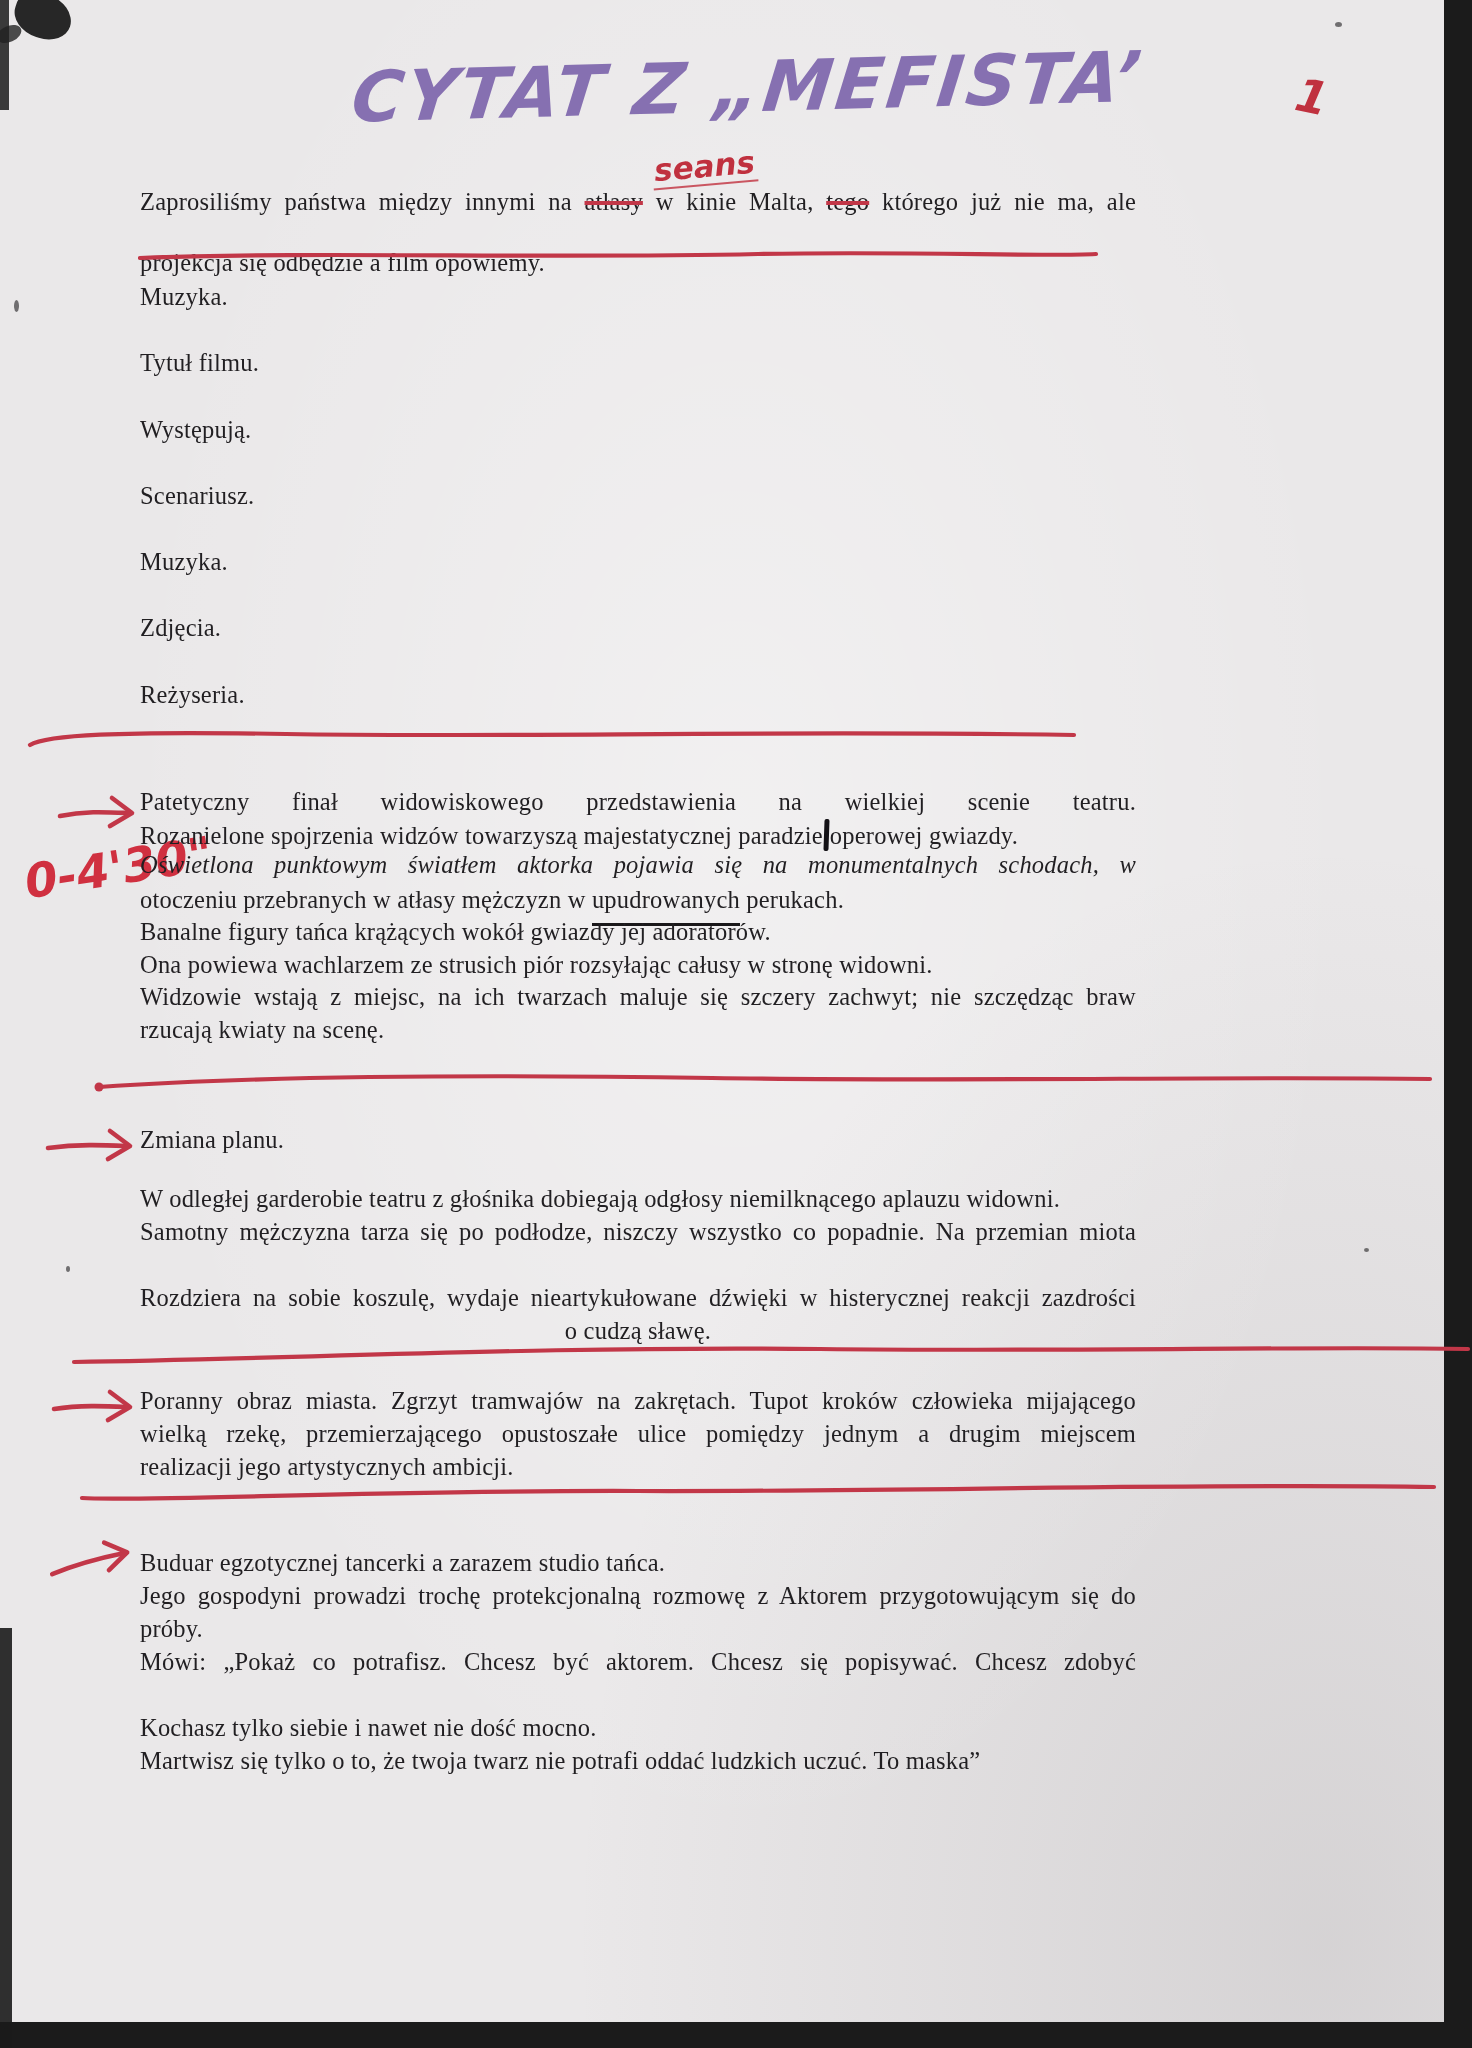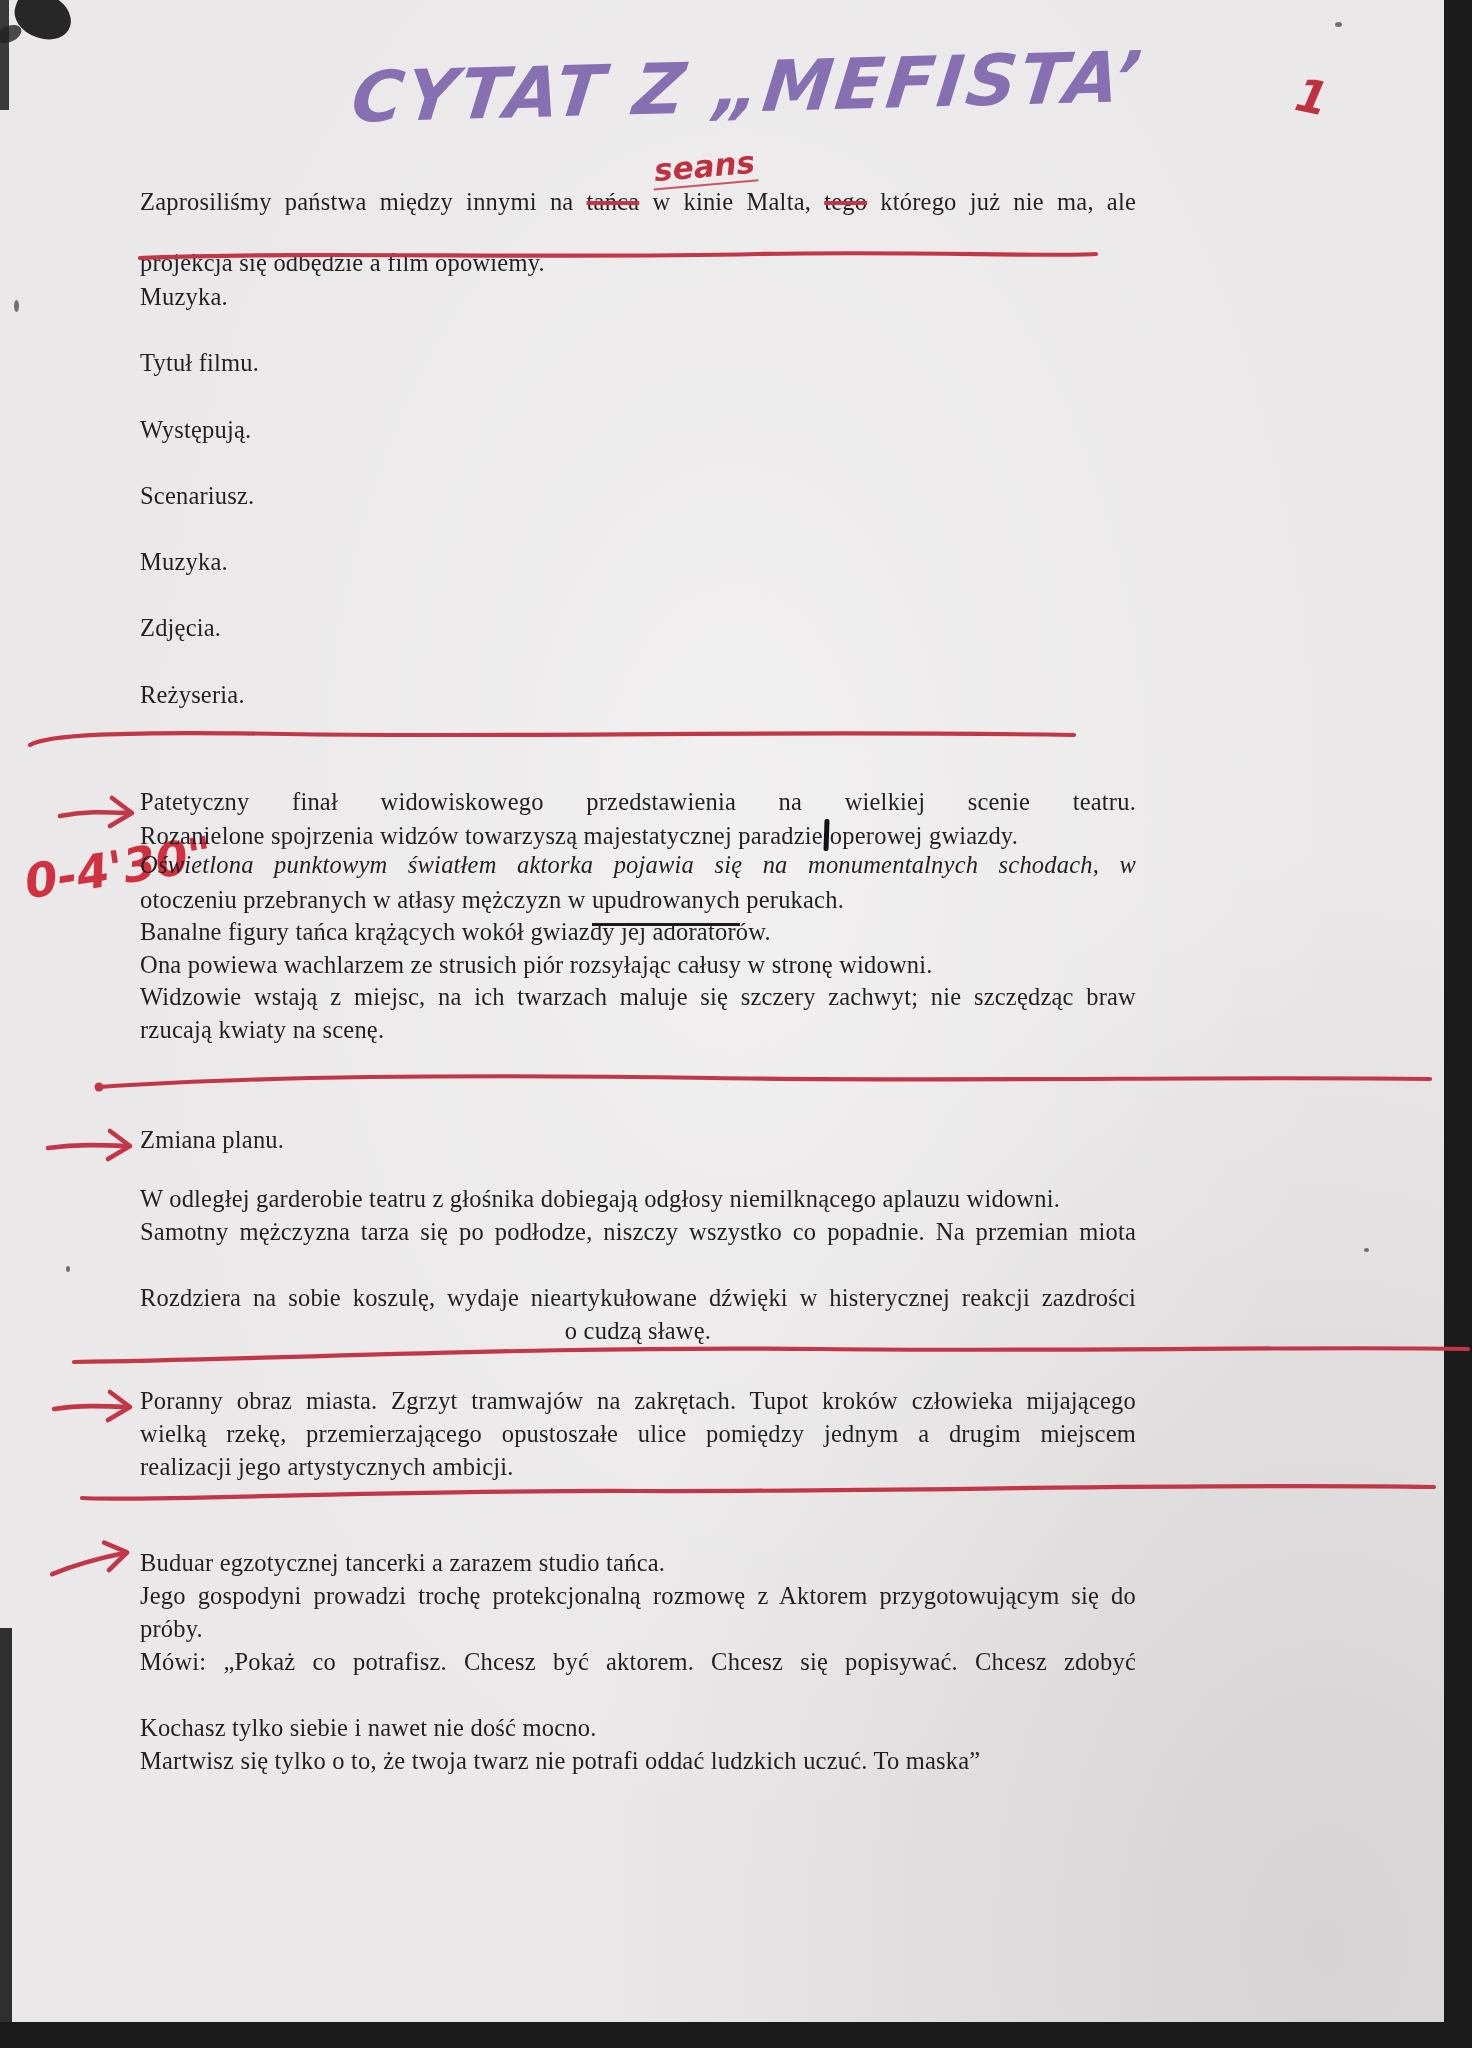--- a/index.html
+++ b/index.html
@@ -81,21 +81,21 @@
   <div class="speck" style="left:1335px;top:22px;width:7px;height:5px;"></div>
   <div class="speck" style="left:66px;top:1266px;width:4px;height:6px;"></div>
   <div class="speck" style="left:1364px;top:1248px;width:5px;height:4px;"></div>
   <div class="speck" style="left:14px;top:300px;width:5px;height:12px;"></div>
 
   <div class="hand hw-title">CYTAT Z „MEFISTA’</div>
   <div class="hand hw-pagenum">1</div>
   <div class="hand hw-seans">seans</div>
   <div class="hand hw-timecode">0-4'30"</div>
 
-  <div class="tline just" style="top:186px;"><span>Zaprosiliśmy państwa między innymi na </span><span class="strike">tańca</span><span> w kinie Malta, </span><span class="strike">tego</span><span> którego już nie ma, ale</span></div>
+  <div class="tline just" style="top:186px;"><span>Zaprosiliśmy państwa między innymi na </span><span class="strike">atłasy</span><span> w kinie Malta, </span><span class="strike">tego</span><span> którego już nie ma, ale</span></div>
   <div class="tline" style="top:219px;margin-top:28px;">projekcja się odbędzie a film opowiemy.</div>
 
   <svg class="redline" style="left:138px;top:246px;" width="962" height="20" viewBox="0 0 962 20">
     <path d="M2,12 C180,5 400,13 620,8 C780,5 900,11 958,8" fill="none" stroke="#c23748" stroke-width="4.2" stroke-linecap="round"></path>
   </svg>
 
   <div class="tline" style="top:281px;">Muzyka.</div>
   <div class="tline" style="top:347px;">Tytuł filmu.</div>
   <div class="tline" style="top:414px;">Występują.</div>
   <div class="tline" style="top:480px;">Scenariusz.</div>

